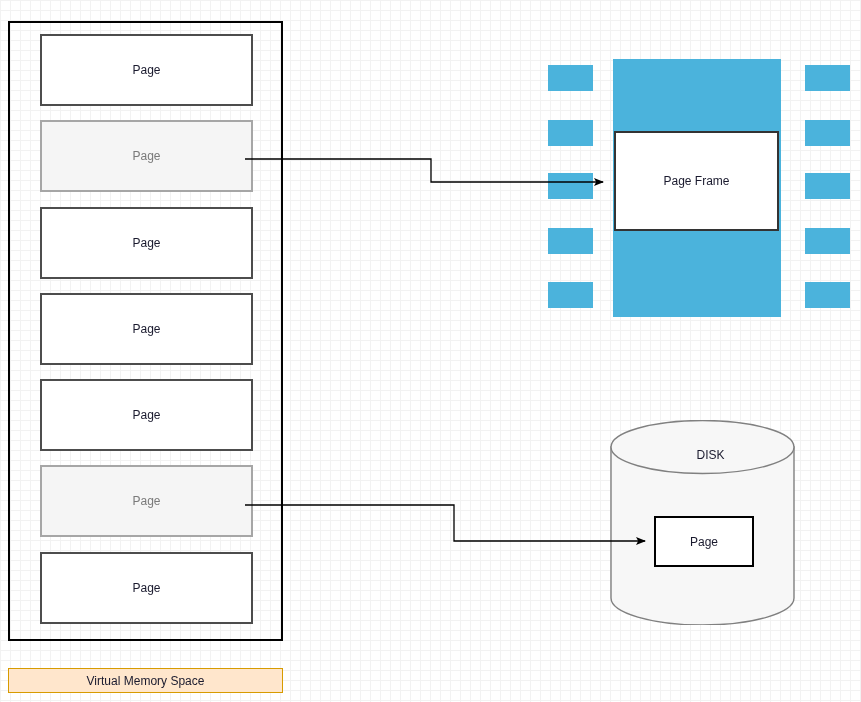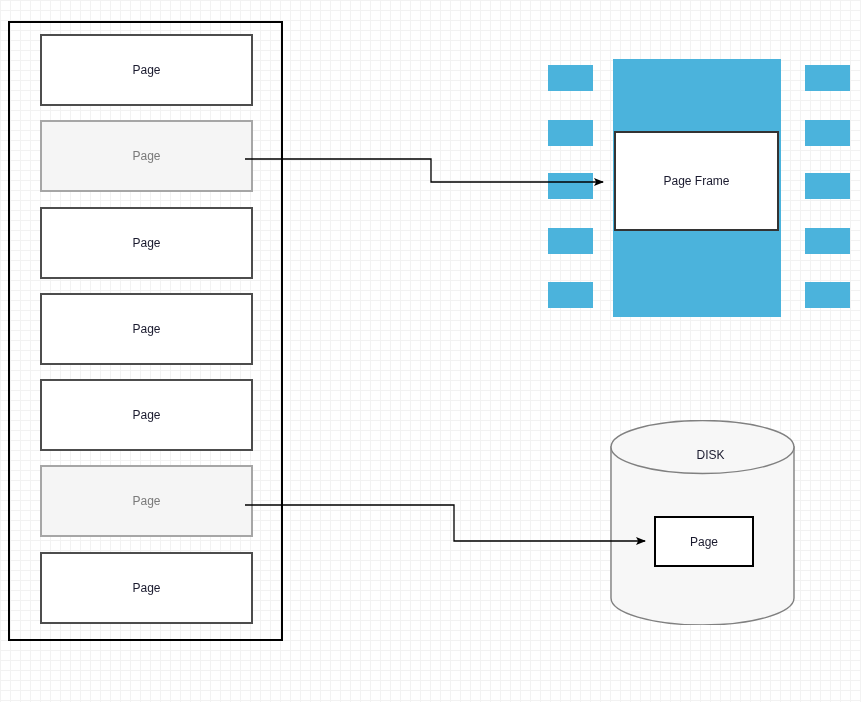--- a/index.html
+++ b/index.html
@@ -177,20 +177,23 @@
       <span>Page</span>
     </div>
     <div class="page-box dim" style="top: 442px;">
       <span>Page</span>
     </div>
     <div class="page-box" style="top: 529px;">
       <span>Page</span>
     </div>
   </div>
 
+  <div id="vm-label">
+    <span>Virtual Memory Space</span>
+  </div>
 
   <div class="chip-pin left" style="top: 65px;"></div>
   <div class="chip-pin left" style="top: 120px;"></div>
   <div class="chip-pin left" style="top: 173px;"></div>
   <div class="chip-pin left" style="top: 228px;"></div>
   <div class="chip-pin left" style="top: 282px;"></div>
 
   <div id="chip"></div>
 
   <div class="chip-pin right" style="top: 65px;"></div>

